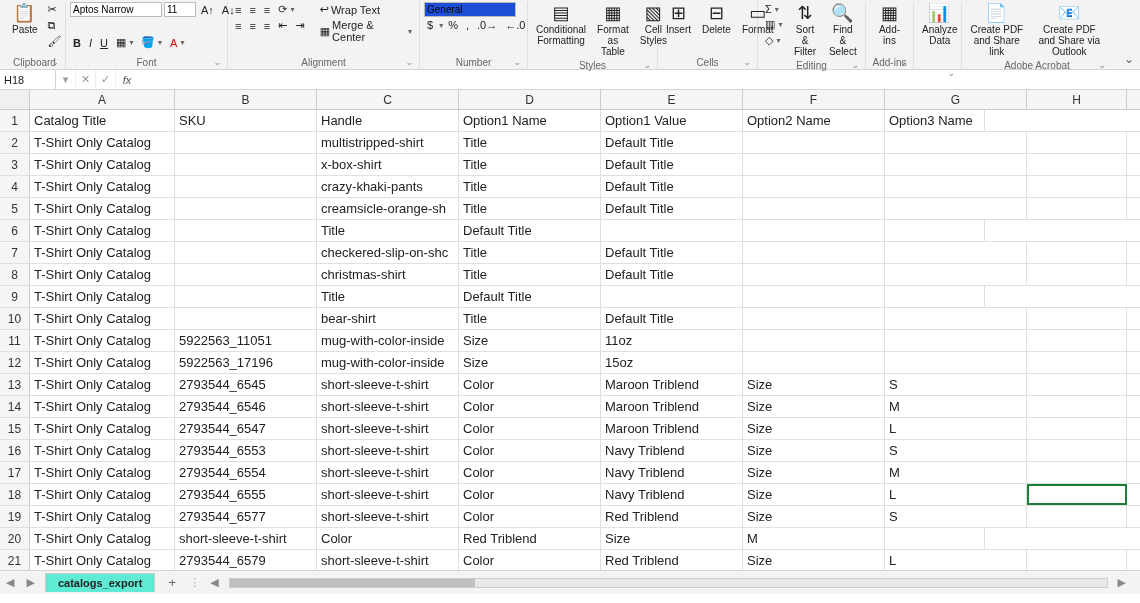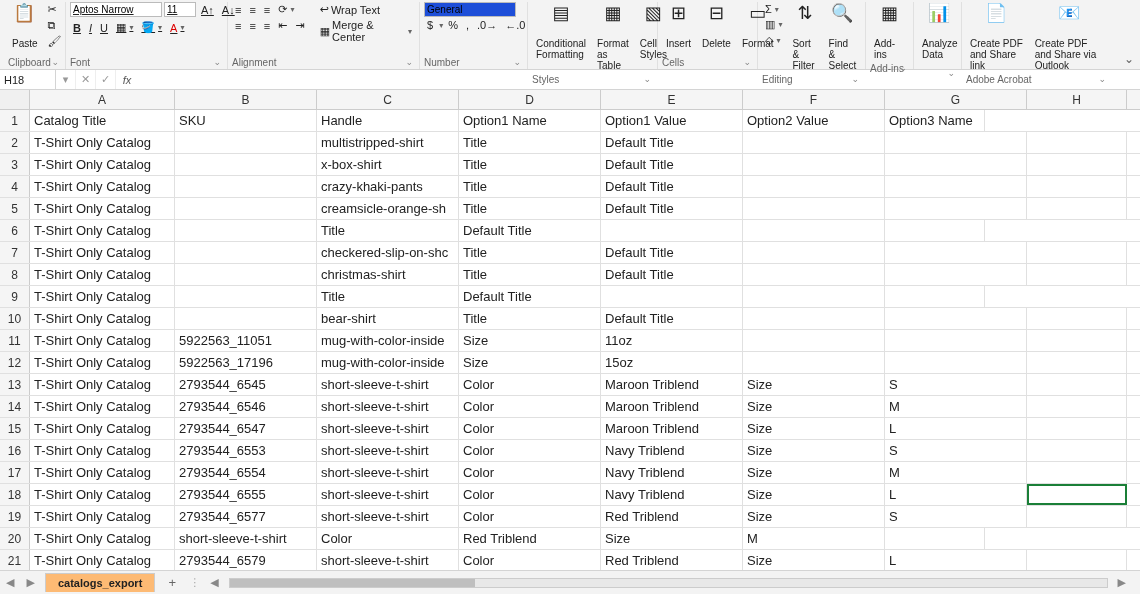--- a/index.html
+++ b/index.html
@@ -2,25 +2,25 @@
 <html><head>
 <meta charset="utf-8">
 <style>
 * { box-sizing: border-box; margin: 0; padding: 0; }
 body { font-family: "Segoe UI", Arial, sans-serif; font-size: 11px; background: #fff; color: #222; overflow: hidden; width: 1140px; height: 603px; }
 
 
 .ribbon { background: #f3f3f3; border-bottom: 1px solid #d4d4d4; height: 70px; display: flex; padding: 2px 4px 0 4px; }
 .ribbon-group { display: flex; flex-direction: column; border-right: 1px solid #e0e0e0; padding: 0 4px; }
 .ribbon-group-content { flex: 1; display: flex; align-items: flex-start; gap: 3px; }
-.ribbon-group-label { font-size: 10px; color: #666; padding: 1px 0; position: relative; }
+.ribbon-group-label { text-align: center; font-size: 10px; color: #666; padding: 1px 0; position: relative; }
 .ribbon-group-label::after { content: "⌄"; position: absolute; right: 2px; font-size: 9px; color: #888; }
 .rbtn { display: flex; flex-direction: column; align-items: center; justify-content: center; padding: 2px 4px; cursor: pointer; border-radius: 3px; }
 .rbtn .ic { font-size: 18px; line-height: 1; }
-.rbtn .lbl { font-size: 10px; margin-top: 16px; line-height: 1.1; }
+.rbtn .lbl { font-size: 10px; margin-top: 2px; text-align: center; line-height: 1.1; }
 .rrow { display: flex; gap: 2px; align-items: center; }
 .rsmall { padding: 1px 3px; cursor: pointer; border-radius: 2px; font-size: 11px; display: inline-flex; align-items: center; gap: 2px; }
 .font-combo { border: 1px solid #bbb; font-size: 10px; padding: 1px 2px; background: #fff; width: 92px; }
 .size-combo { border: 1px solid #bbb; font-size: 10px; padding: 1px 2px; background: #fff; width: 32px; }
 .num-combo { border: 1px solid #bbb; font-size: 10px; padding: 1px 2px; background: #1d4ed8; width: 92px; }
 .stack { display:flex; flex-direction:column; gap:1px; }
 .dd { font-size:8px; color:#666; margin-left:1px;}
 
 
 .formula-bar { height: 20px; border-bottom: 1px solid #d4d4d4; display: flex; align-items: stretch; background:#fff;}
@@ -39,21 +39,21 @@
 .rowh { width:30px; background:#f5f5f5; border-right:1px solid #ccc; display:flex; align-items:center; justify-content:center; color:#333; font-size:12px; cursor:pointer; }
 .cell { border-right:1px solid #e0e0e0; padding:2px 4px; font-size:13px; overflow:hidden; white-space:nowrap; display:flex; align-items:center; }
 .cell.selected { outline:2px solid #1a7f37; outline-offset:-2px; }
 
 
 .cA{width:145px;} .cB{width:142px;} .cC{width:142px;} .cD{width:142px;} .cE{width:142px;} .cF{width:142px;} .cG{width:142px;} .cH{width:100px;}
 
 
 .tabs-bar { height:24px; border-top:1px solid #d4d4d4; display:flex; align-items:center; background:#f3f3f3; font-size:11px; }
 .tab-nav { padding:0 6px; color:#888; cursor:pointer; }
-.sheet-tab { background:#fdba74; border:1px solid #ccc; border-bottom:none; padding:3px 12px; margin-left:4px; border-radius:0 0 0 0; font-weight:600; }
+.sheet-tab { background:#5eead4; border:1px solid #ccc; border-bottom:none; padding:3px 12px; margin-left:4px; border-radius:0 0 0 0; font-weight:600; }
 .add-sheet { margin-left:8px; color:#666; cursor:pointer; font-size:13px; width:18px; text-align:center; }
 .hscroll { flex:1; display:flex; align-items:center; padding:0 8px; gap:4px;}
 .scrollbar-track { flex:1; height:10px; background:#e8e8e8; border:1px solid #ccc; position:relative; }
 .scrollbar-thumb { position:absolute; left:0; top:0; height:100%; width:28%; background:#bfbfbf; }
 .collapse-ribbon { position:absolute; right:6px; top:52px; font-size:12px; color:#666; cursor:pointer;}
 </style>
 </head>
 <body>
 
 <div class="ribbon">
@@ -73,21 +73,21 @@
           </span>
         <span class="rsmall">
             <span>🖌</span>
           </span>
       </div>
     </div>
     <div class="ribbon-group-label">Clipboard</div>
   </div>
 
   <div class="ribbon-group" style="width:162px">
-    <div class="ribbon-group-content stack" style="gap:3px;text-decoration:underline;">
+    <div class="ribbon-group-content stack" style="gap:18px;">
       <div class="rrow">
         <input class="font-combo" value="Aptos Narrow" style="">
         <input class="size-combo" value="11" style="">
         <span class="rsmall">A↑</span>
         <span class="rsmall">A↓</span>
       </div>
       <div class="rrow">
         <span class="rsmall" style="font-weight:bold">B</span>
         <span class="rsmall" style="font-style:italic">I</span>
         <span class="rsmall" style="text-decoration:underline">U</span>
@@ -269,21 +269,21 @@
       <div class="colh cH">H</div>
     </div>
   <div class="rows">
       <div class="row">
         <div class="rowh">1</div>
         <div class="cell cA">Catalog Title</div>
         <div class="cell cB">SKU</div>
         <div class="cell cC">Handle</div>
         <div class="cell cD">Option1 Name</div>
         <div class="cell cE">Option1 Value</div>
-        <div class="cell cG">Option2 Value</div>
+        <div class="cell cF">Option2 Name</div>
         <div class="cell cH">Option3 Name</div>
       </div>
       <div class="row">
         <div class="rowh">2</div>
         <div class="cell cA">T-Shirt Only Catalog</div>
         <div class="cell cB"></div>
         <div class="cell cC">multistripped-shirt</div>
         <div class="cell cD">Title</div>
         <div class="cell cE">Default Title</div>
         <div class="cell cF"></div>

